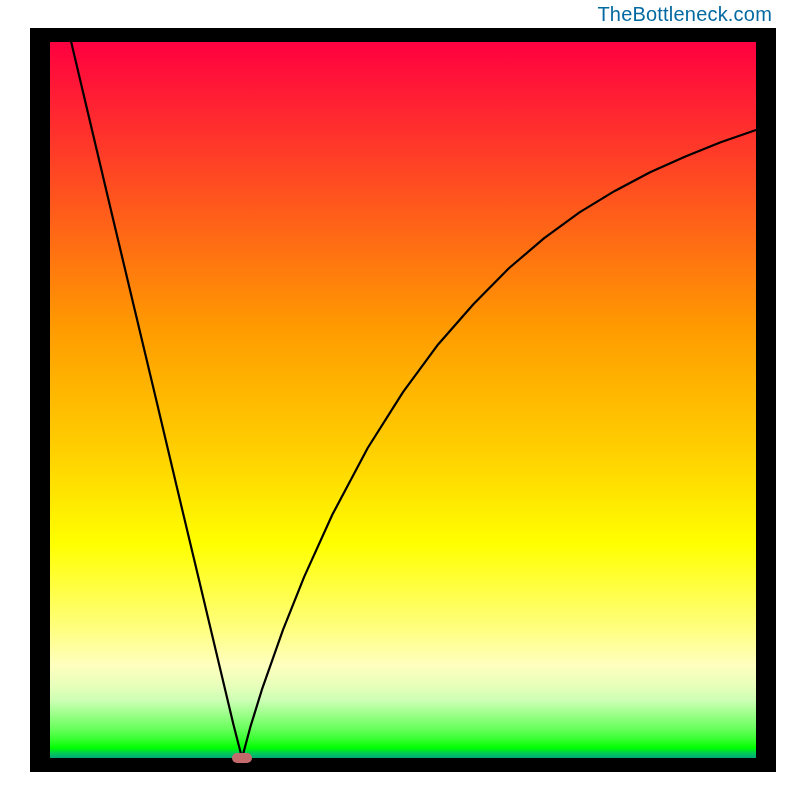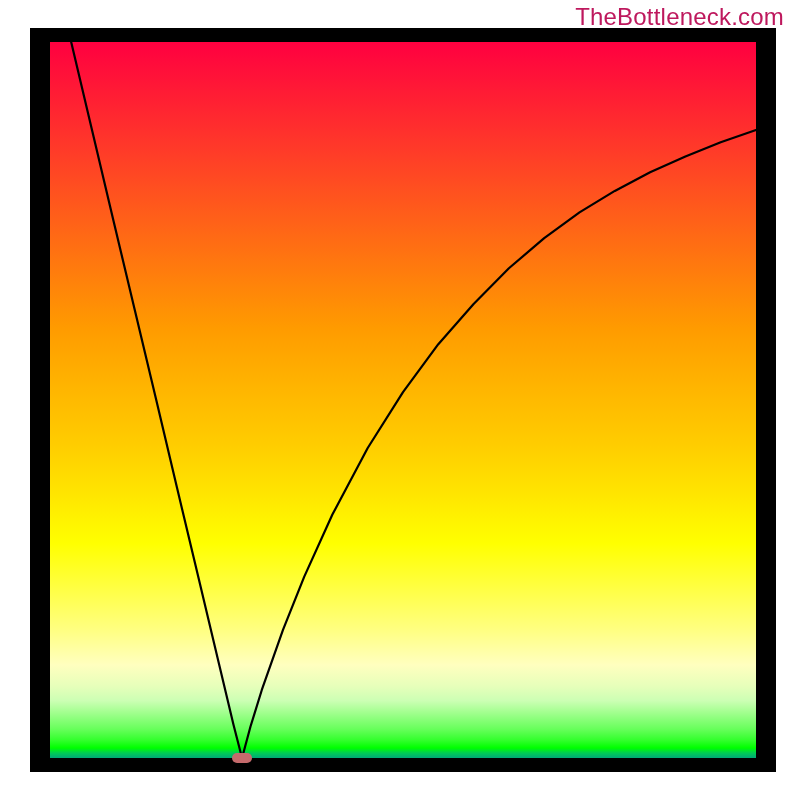--- a/index.html
+++ b/index.html
@@ -51,25 +51,25 @@
       #99ff87 94%,
       #66ff5a 96%,
       #33ff2d 97.5%,
       #00ff00 98.6%,
       #00cc55 99.3%,
       #00a878 100%
     );
   }
   .watermark {
     position: absolute;
-    right: 16px;
+    right: 28px;
     top: 3px;
-    font-size: 24px;
+    font-size: 20px;
     font-weight: 500;
-    color: #be185d;
+    color: #0369a1;
     letter-spacing: 0.2px;
     font-family: Arial, Helvetica, sans-serif;
   }
   svg.curve {
     position: absolute;
     left: 0;
     top: 0;
     width: 706px;
     height: 716px;
     overflow: visible;

